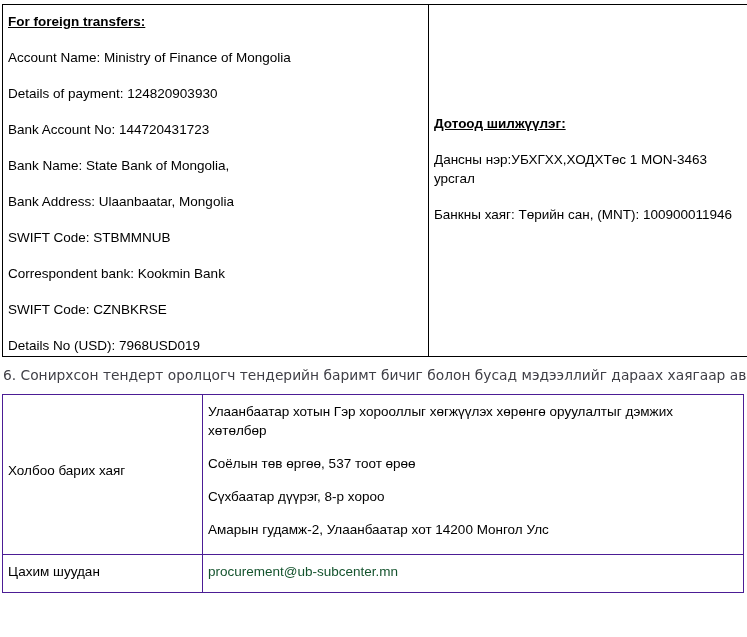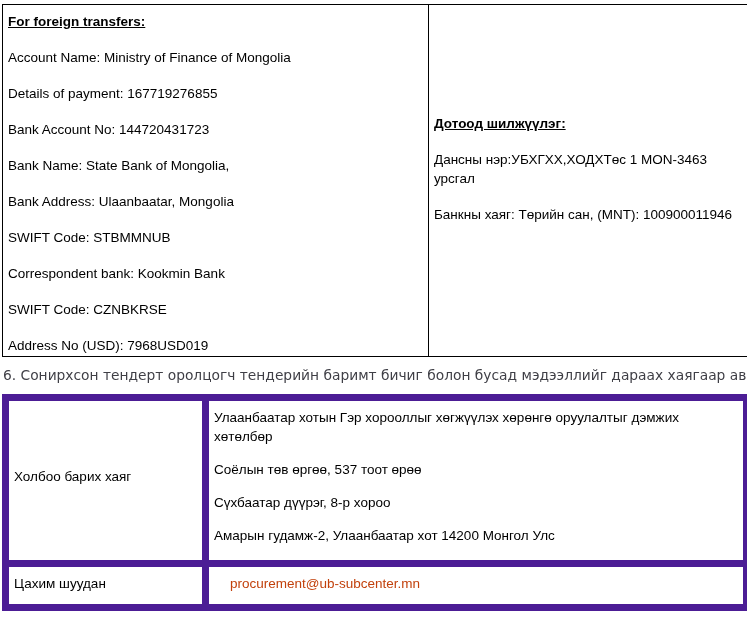--- a/index.html
+++ b/index.html
@@ -49,57 +49,56 @@
     white-space: nowrap;
   }
   
   table.contact-table {
     border-collapse: collapse;
     table-layout: fixed;
     margin: 0 0 0 2px;
     width: 741px;
   }
   table.contact-table td {
-    border: 7px solid #4c1d95;
+    border: 1px solid #4c1d95;
     padding: 7px 15px 1px 5px;
     vertical-align: middle;
     font-size: 13.5px;
     color: #000000;
   }
   table.contact-table td.col-label { width: 200px; }
   table.contact-table td.col-value { width: 541px; }
   table.contact-table p {
     margin: 0 0 14px 0;
     line-height: 19px;
   }
   table.contact-table tr.row-tight p { margin-bottom: 10px; }
   a.email-link {
-    color: #c2410c;
+    color: #14532d;
     text-decoration: none;
     cursor: pointer;
-    margin-left: 16px;
   }
 </style>
 </head>
 <body>
 
 <table class="bank-table">
   <tbody>
     <tr>
       <td class="col-foreign">
         <p class="cell-heading">For foreign transfers:</p>
         <p>Account Name: Ministry of Finance of Mongolia</p>
-        <p>Details of payment: 167719276855</p>
+        <p>Details of payment: 124820903930</p>
         <p>Bank Account No: 144720431723</p>
         <p>Bank Name: State Bank of Mongolia,</p>
         <p>Bank Address: Ulaanbaatar, Mongolia</p>
         <p>SWIFT Code: STBMMNUB</p>
         <p>Correspondent bank: Kookmin Bank</p>
         <p>SWIFT Code: CZNBKRSE</p>
-        <p>Address No (USD): 7968USD019</p>
+        <p>Details No (USD): 7968USD019</p>
       </td>
       <td class="col-domestic">
         <p class="cell-heading">Дотоод шилжүүлэг:</p>
         <p>Дансны нэр:УБХГХХ,ХОДХТөс 1 MON-3463 урсгал</p>
         <p>Банкны хаяг: Төрийн сан, (MNT): 100900011946</p>
       </td>
     </tr>
   </tbody>
 </table>
 

